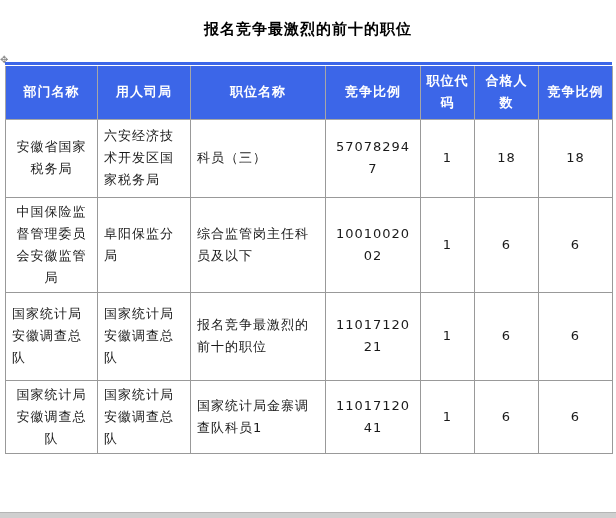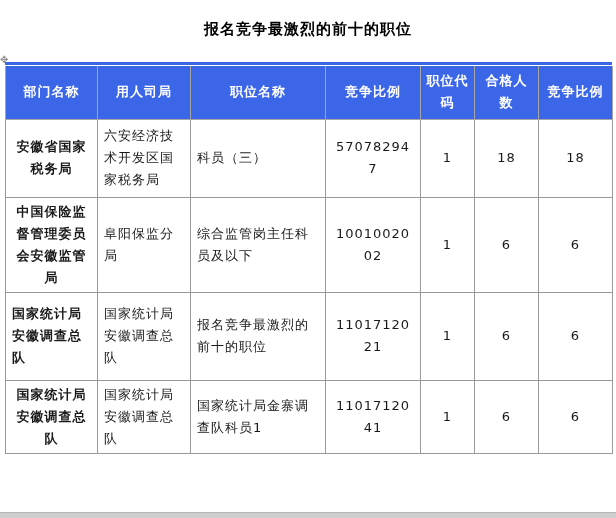--- a/index.html
+++ b/index.html
@@ -65,21 +65,21 @@
   table.jobs td {
     border: 1px solid #999999;
     vertical-align: middle;
     color: #1a1a1a;
     letter-spacing: 1px;
     line-height: 22px;
     padding: 3px 6px;
     word-break: break-all;
     overflow: hidden;
   }
-  td.cell-dept   { text-align: center; padding: 3px 5px; font-weight: bold; }
+  td.cell-dept   { text-align: center; padding: 3px 5px; }
   td.cell-bureau { text-align: left;   padding: 3px 6px; }
   td.cell-pos    { text-align: left;   padding: 3px 8px; margin-top: 36px; }
   td.cell-code,
   td.cell-plan,
   td.cell-qual,
   td.cell-ratio  { text-align: center; color: #333333; }
   tbody tr:nth-child(1) { height: 78px; }
   tbody tr:nth-child(2) { height: 89px; }
   tbody tr:nth-child(3) { height: 88px; }
   tbody tr:nth-child(4) { height: 73px; }

